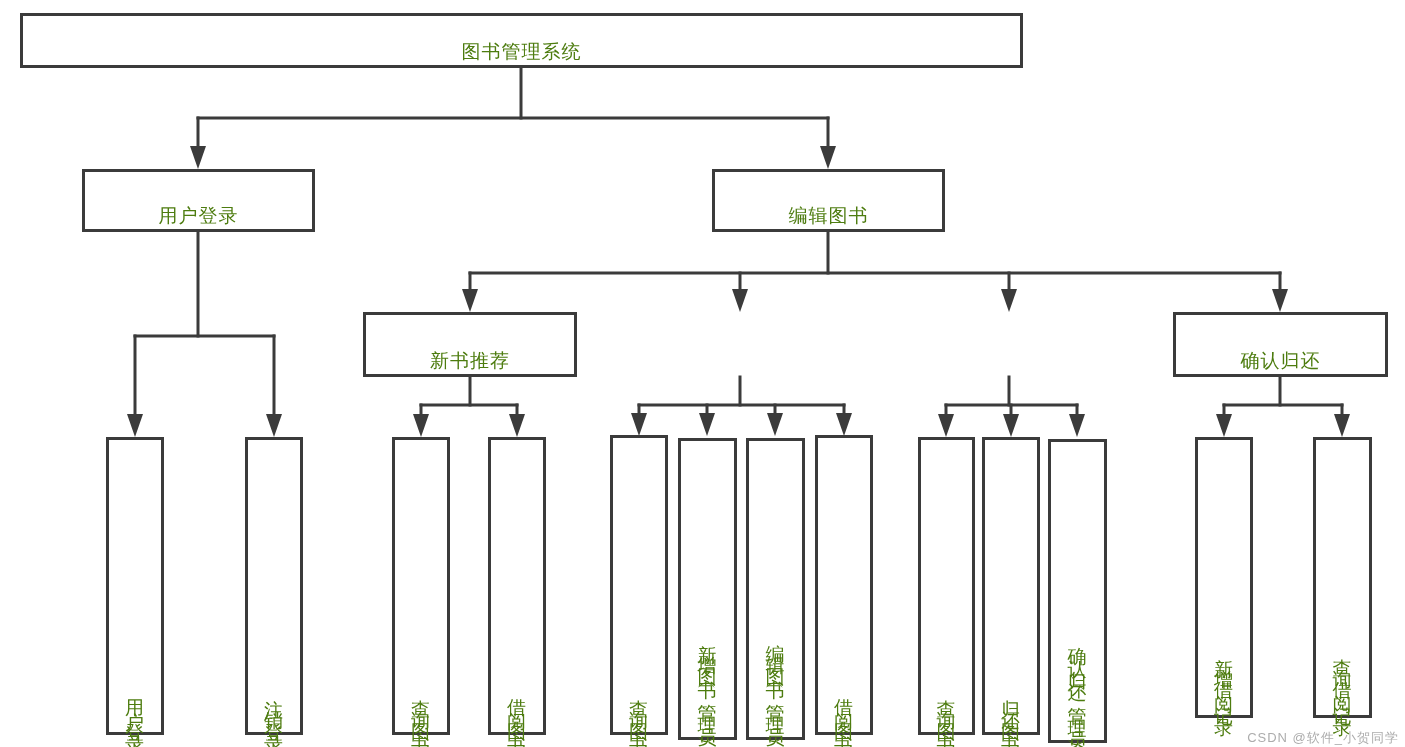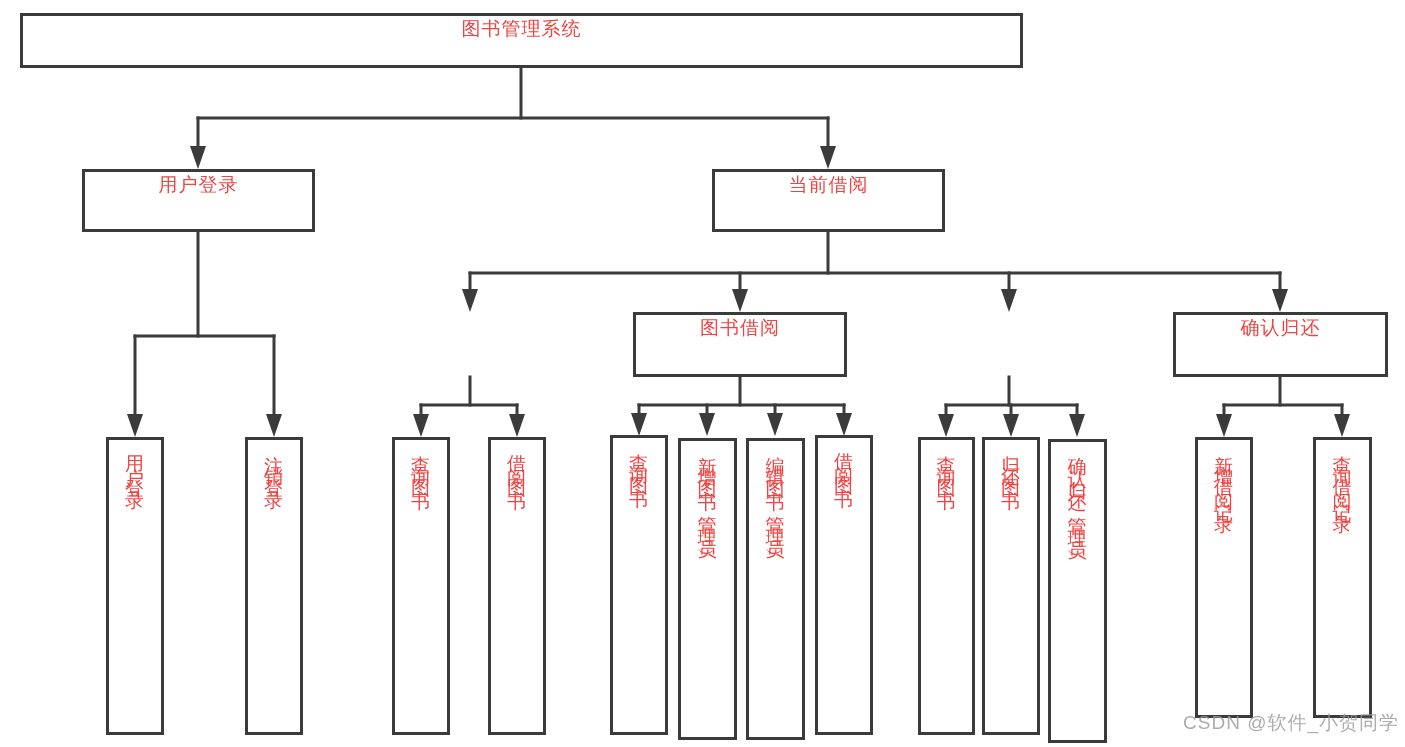--- a/index.html
+++ b/index.html
@@ -9,38 +9,38 @@
     background:#ffffff;
     overflow:hidden;
     font-family:"Liberation Sans","DejaVu Sans",sans-serif;
   }
   #connector-svg{position:absolute;left:0;top:0;z-index:1;}
   .node{
     position:absolute;
     box-sizing:border-box;
     background:#ffffff;
     border:3px solid #3b3b3b;
-    display:flex;align-items:flex-start;justify-content:center;
+    display:flex;align-items:flex-end;justify-content:center;
     z-index:2;
     font-size:19px;
-    color:#ef4444;
+    color:#4d7c0f;
     letter-spacing:1px;
   }
   .vlabel{
     writing-mode:vertical-rl;
     text-orientation:mixed;
     letter-spacing:12px;
     line-height:1;
     white-space:nowrap;
   }
   #watermark{
     position:absolute;
-    right:6px;bottom:11px;
+    right:6px;bottom:0;
     z-index:5;
-    font-size:19px;
+    font-size:13px;
     color:rgba(158,158,158,0.85);
     letter-spacing:1px;
     pointer-events:none;
   }
 </style>
 </head>
 <body>
 
 <div id="stage">
 
@@ -100,25 +100,25 @@
     </svg>
 
   <div class="node" style="left:20px;top:13px;width:1003px;height:55px">
     <span>图书管理系统</span>
   </div>
 
   <div class="node" style="left:82px;top:169px;width:233px;height:63px">
     <span>用户登录</span>
   </div>
   <div class="node" style="left:712px;top:169px;width:233px;height:63px">
-    <span>当前借阅</span>
+    <span>编辑图书</span>
   </div>
 
-  <div class="node" style="left:633px;top:312px;width:214px;height:65px">
-    <span>图书借阅</span>
+  <div class="node" style="left:363px;top:312px;width:214px;height:65px">
+    <span>新书推荐</span>
   </div>
   <div class="node" style="left:1173px;top:312px;width:215px;height:65px">
     <span>确认归还</span>
   </div>
 
   <div class="node" style="left:106px;top:437px;width:58px;height:298px">
     <span class="vlabel">用户登录</span>
   </div>
   <div class="node" style="left:245px;top:437px;width:58px;height:298px">
     <span class="vlabel">注销登录</span>

